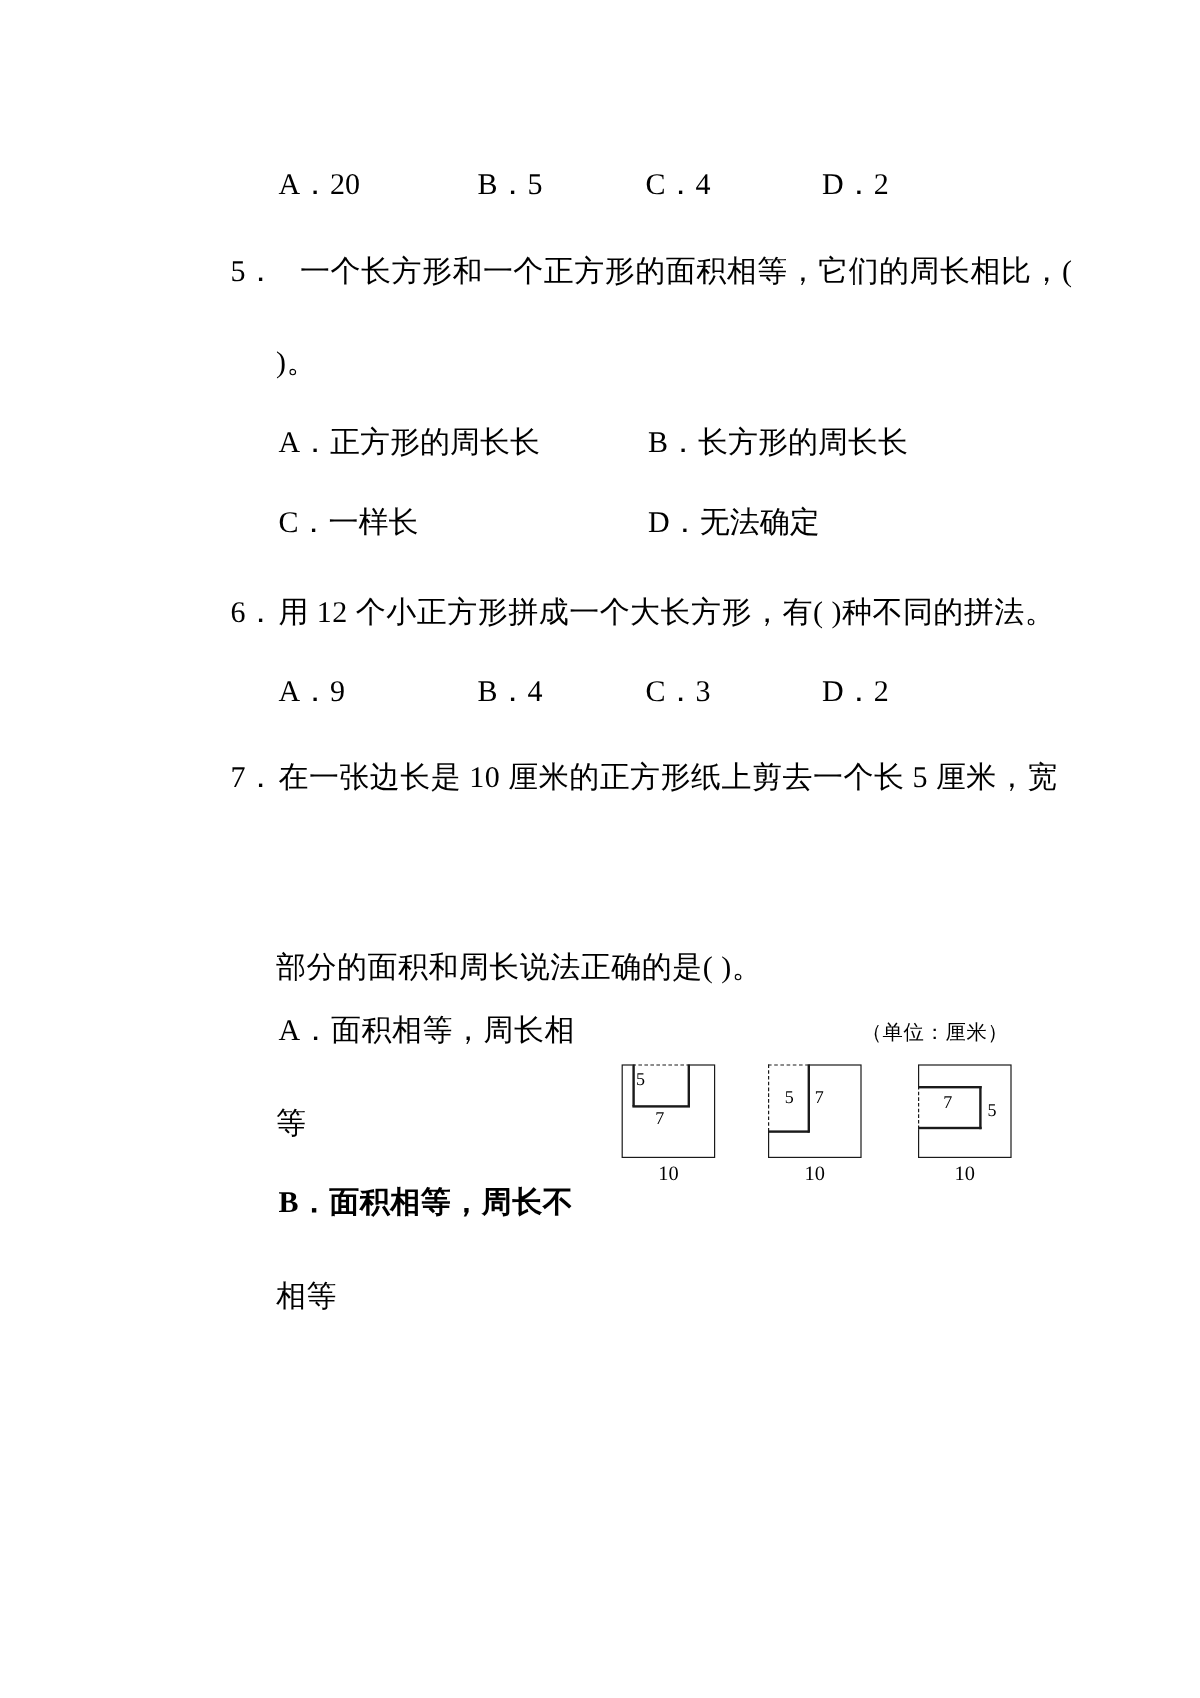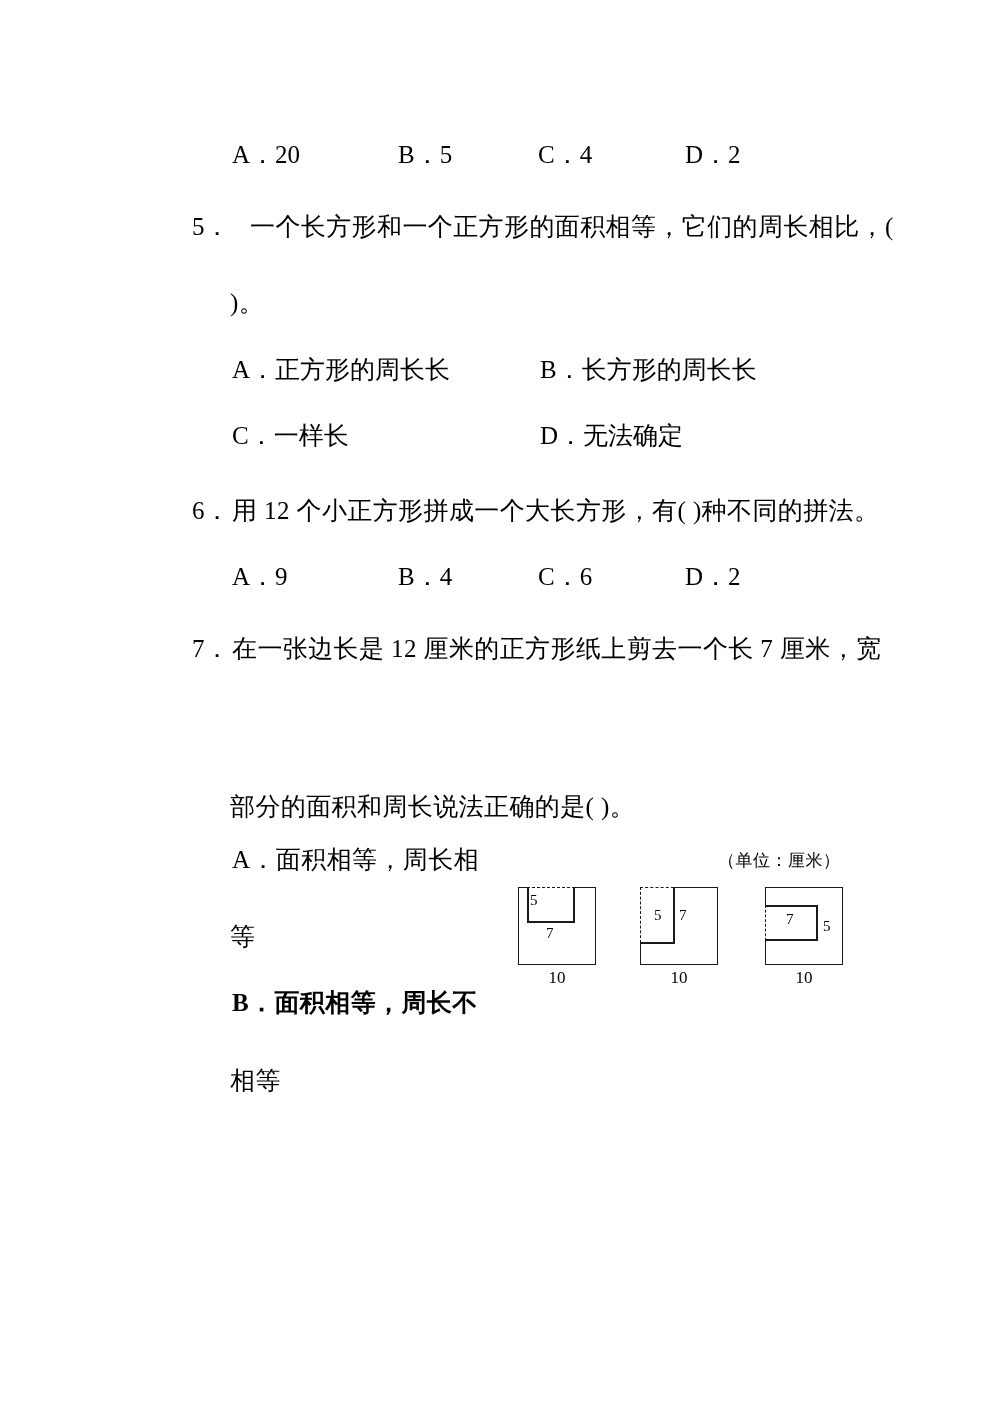--- a/index.html
+++ b/index.html
@@ -150,26 +150,26 @@
     <span style="left:232px;">C．一样长</span>
     <span style="left:540px;">D．无法确定</span>
   </div>
 
   <div class="qnum" style="left:192px; top:496px;">6．</div>
   <div class="line" style="left:232px; top:496px;">用 12 个小正方形拼成一个大长方形，有(   )种不同的拼法。</div>
 
   <div class="optrow" style="top:562px;">
     <span style="left:232px;">A．9</span>
     <span style="left:398px;">B．4</span>
-    <span style="left:538px;">C．6</span>
+    <span style="left:538px;">C．3</span>
     <span style="left:685px;">D．2</span>
   </div>
 
   <div class="qnum" style="left:192px; top:634px;">7．</div>
-  <div class="line" style="left:232px; top:634px;">在一张边长是 12 厘米的正方形纸上剪去一个长 7 厘米，宽</div>
+  <div class="line" style="left:232px; top:634px;">在一张边长是 10 厘米的正方形纸上剪去一个长 5 厘米，宽</div>
   <div class="line" style="left:230px; top:792px;">部分的面积和周长说法正确的是(   )。</div>
 
   <div class="line" style="left:232px; top:845px;">A．面积相等，周长相</div>
   <div class="line" style="left:230px; top:922px;">等</div>
   <div class="line" style="left:232px; top:988px;font-weight:bold;">B．面积相等，周长不</div>
   <div class="line" style="left:230px; top:1066px;">相等</div>
 
   <div class="fig-area">
 
     <div class="unit-label">（单位：厘米）</div>

